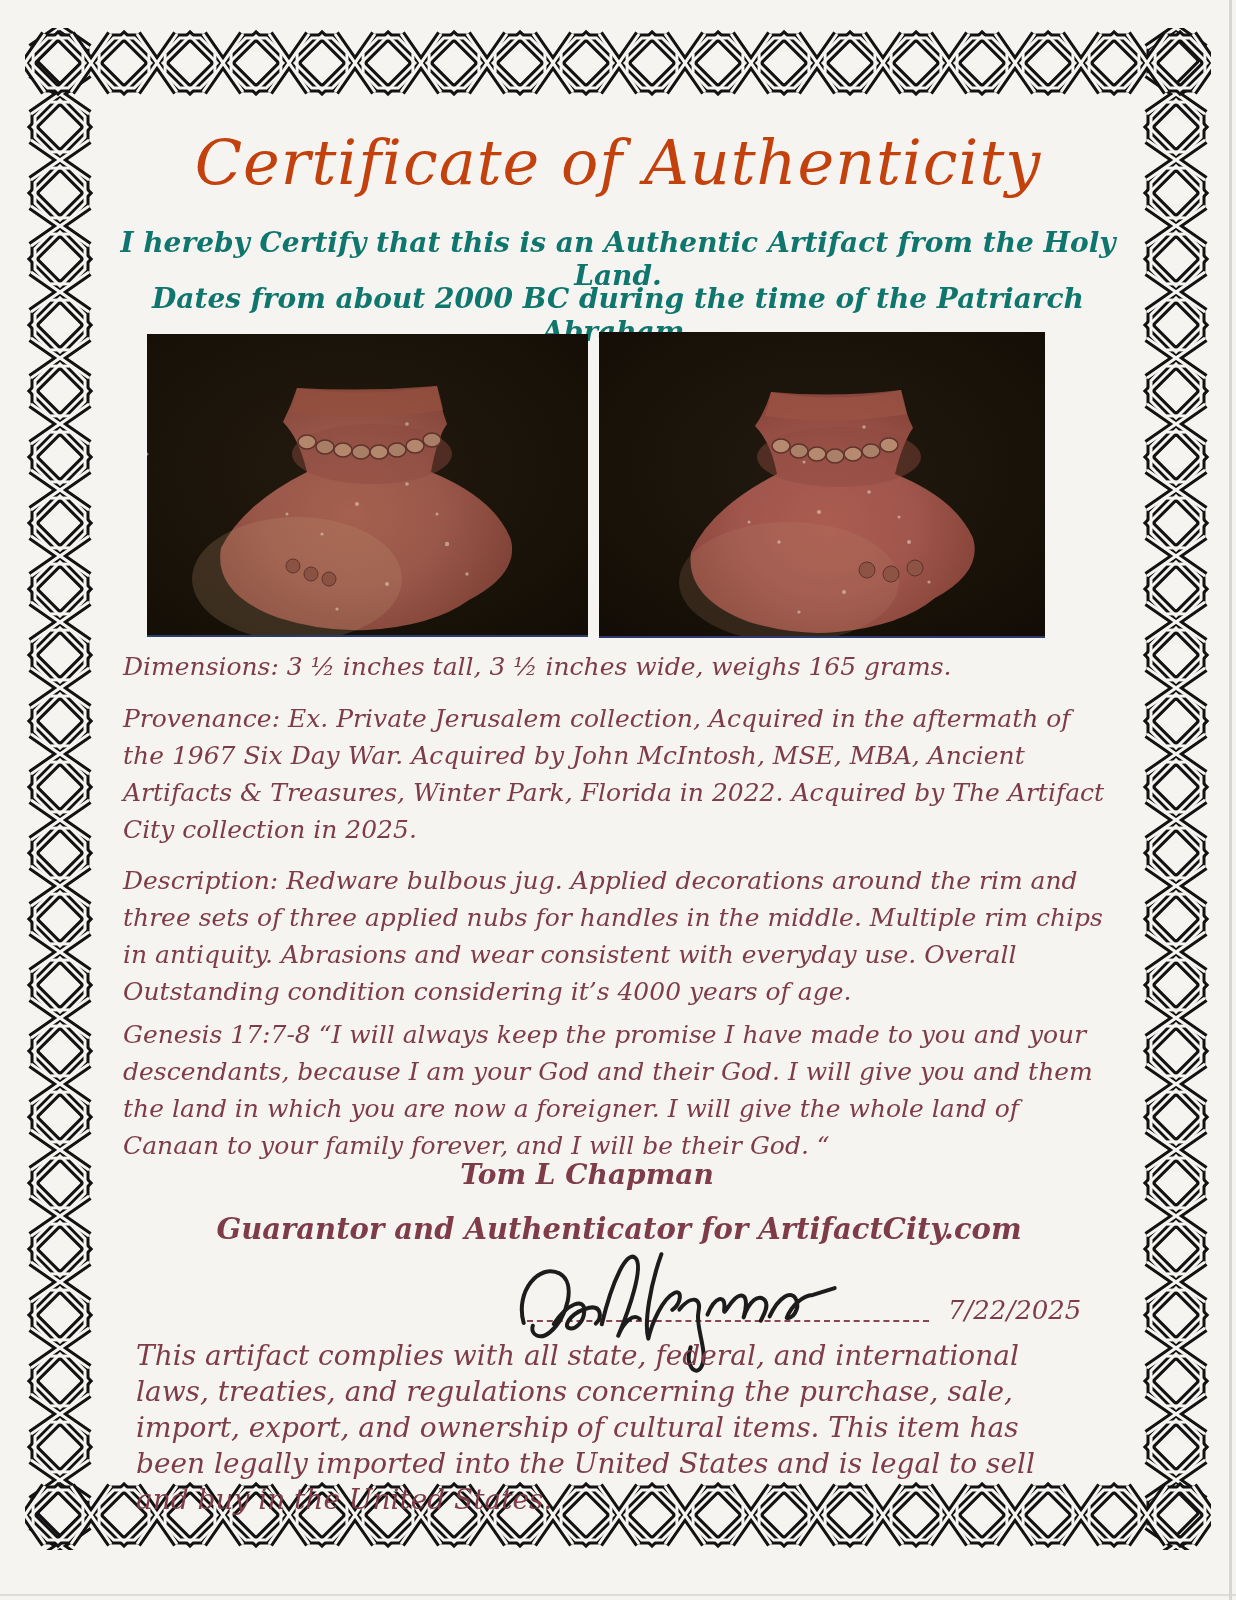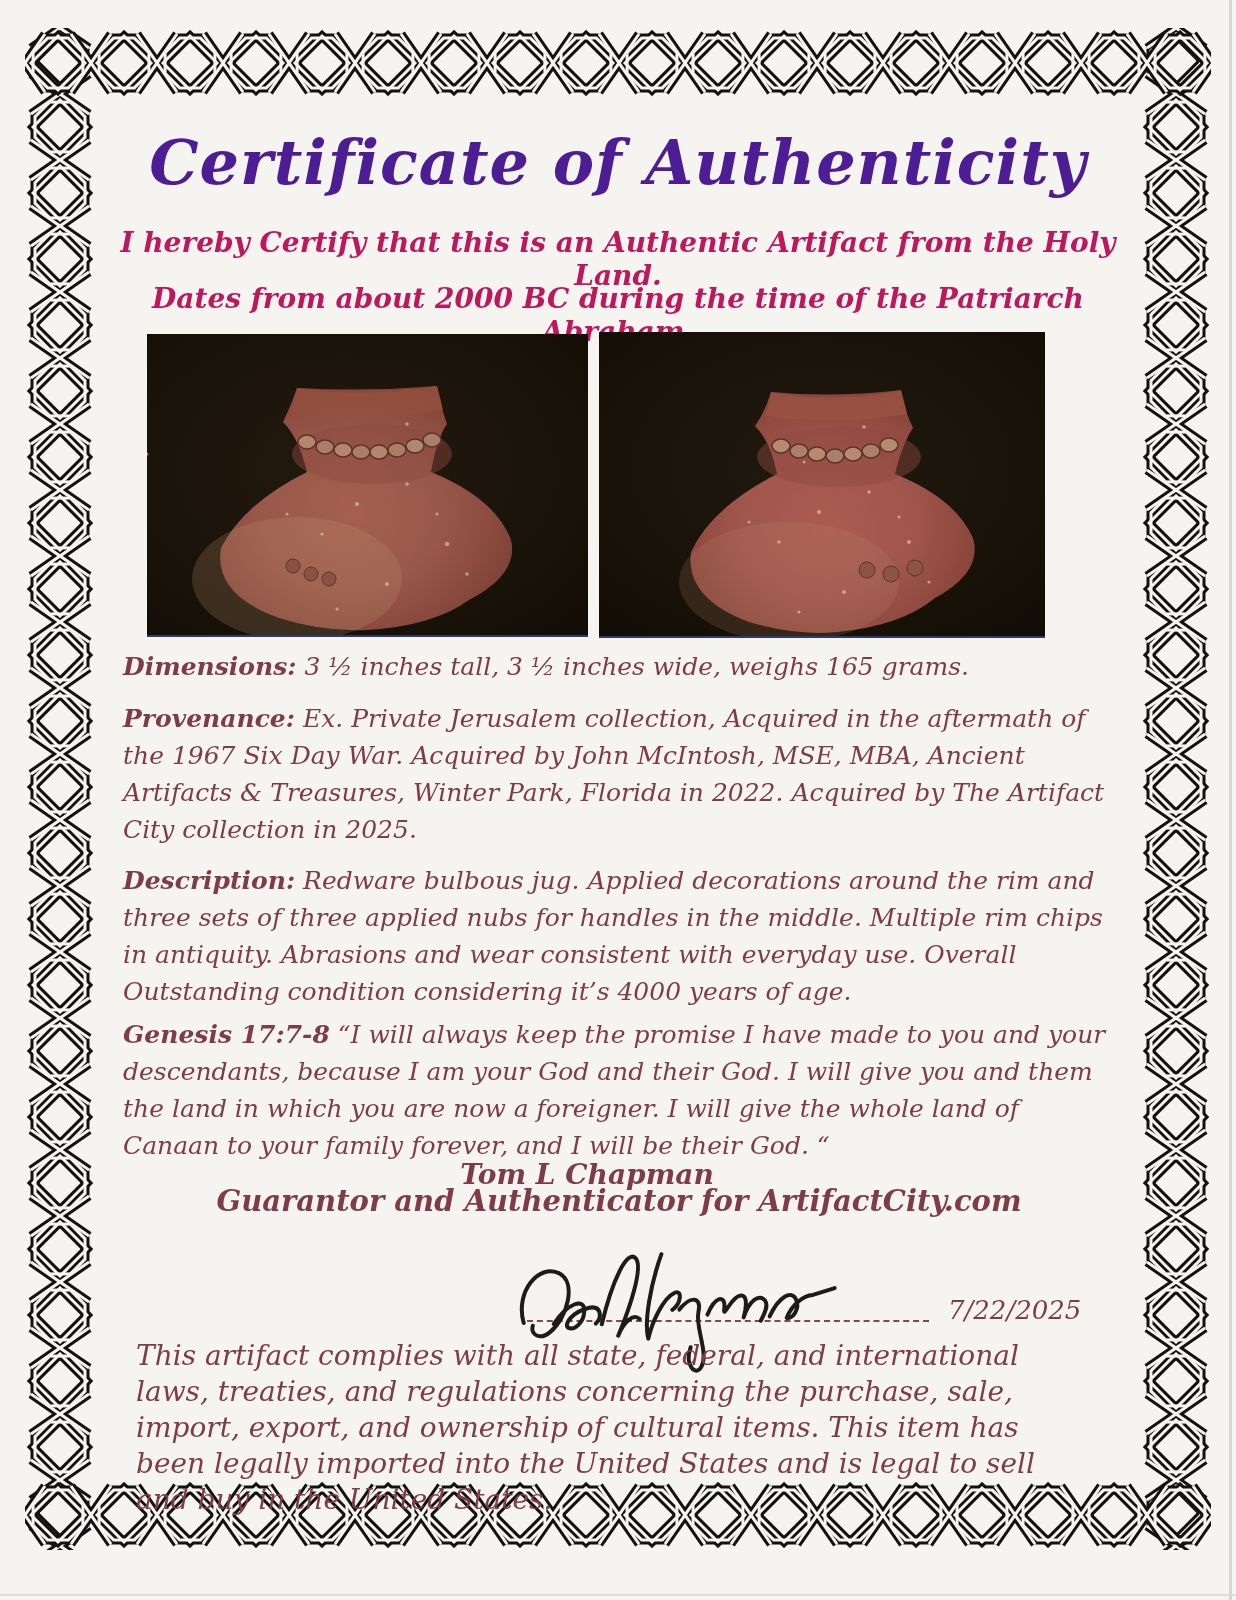--- a/index.html
+++ b/index.html
@@ -4,37 +4,37 @@
 <style>
   html,body{margin:0;padding:0;background:#e9e7e3;}
   .page{
     position:relative; width:1236px; height:1600px;
     background:#f6f4f1; overflow:hidden;
     font-family:"DejaVu Serif", serif; font-style:italic; color:#7d3c48;
   }
   .abs{position:absolute;}
   .title{
     left:60px; top:126px; width:1116px;
-    font-size:62px; font-weight:bold; letter-spacing:1px;
-    text-align:center; color:#4c1d95;
+    font-size:62px; font-weight:normal; letter-spacing:1px;
+    text-align:center; color:#c2410c;
   }
   .certline{
     left:90px; width:1056px; text-align:center;
-    font-size:28px; font-weight:bold; color:#be185d;
+    font-size:28px; font-weight:bold; color:#0f766e;
   }
   .photo{background:#18110a; overflow:hidden; border-bottom:2px solid #2c3a6e;}
   .section{left:123px; width:992px; font-size:25px; line-height:37px;}
-  .lead{font-weight:bold;}
+  .lead{font-weight:normal;}
   .names-row{
     left:133px; top:1158px; width:908px;
     display:flex; justify-content:center;
     font-size:28px; font-weight:bold;
   }
   .guarantor{
-    left:123px; top:1184px; width:992px; text-align:center;
+    left:123px; top:1212px; width:992px; text-align:center;
     font-size:29px; font-weight:bold;
   }
   .sig-dash{
     left:527px; top:1320px; width:402px; height:0;
     border-top:2px dashed #8a4450;
   }
   .sig-date{
     left:948px; top:1295px; font-size:26px; font-weight:normal;
   }
   .legal{

